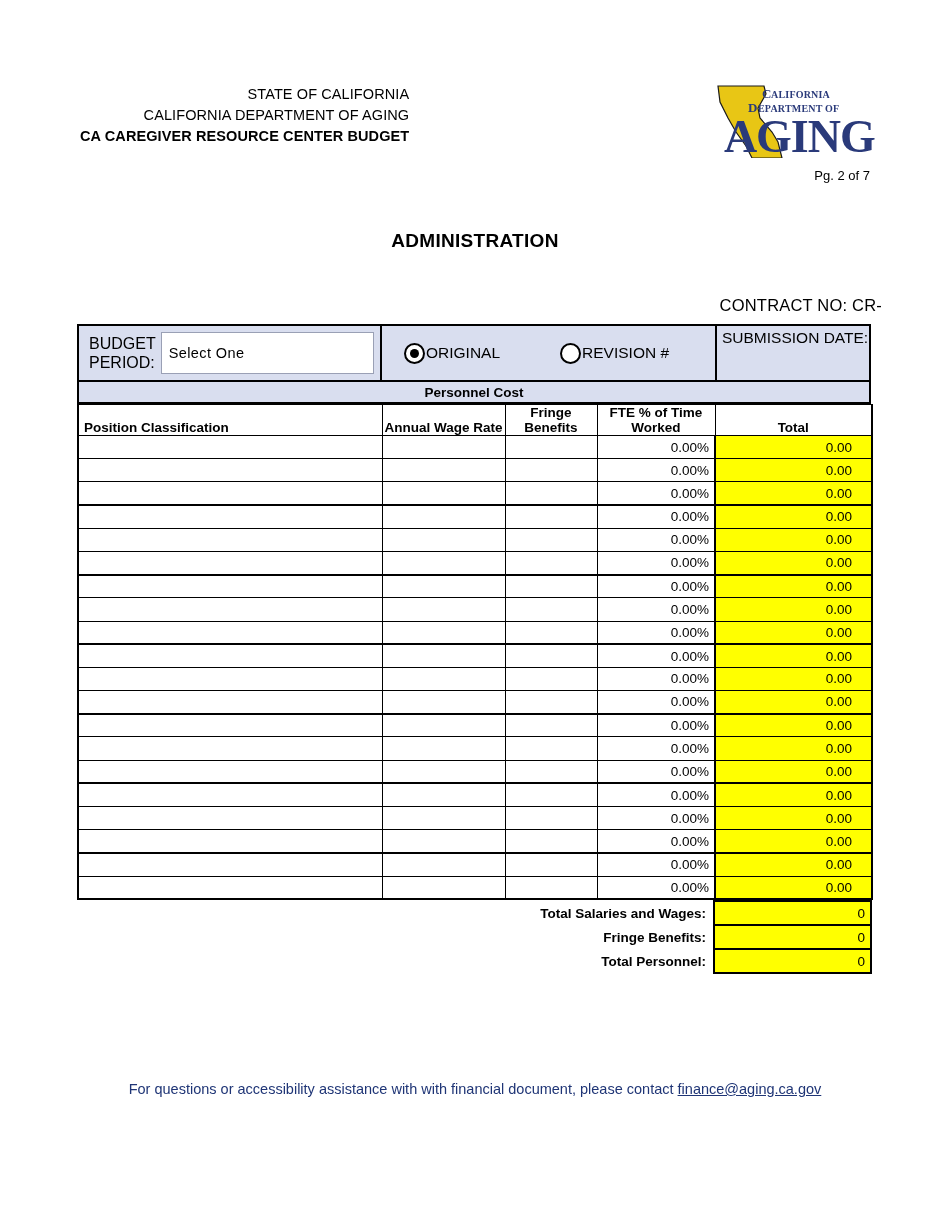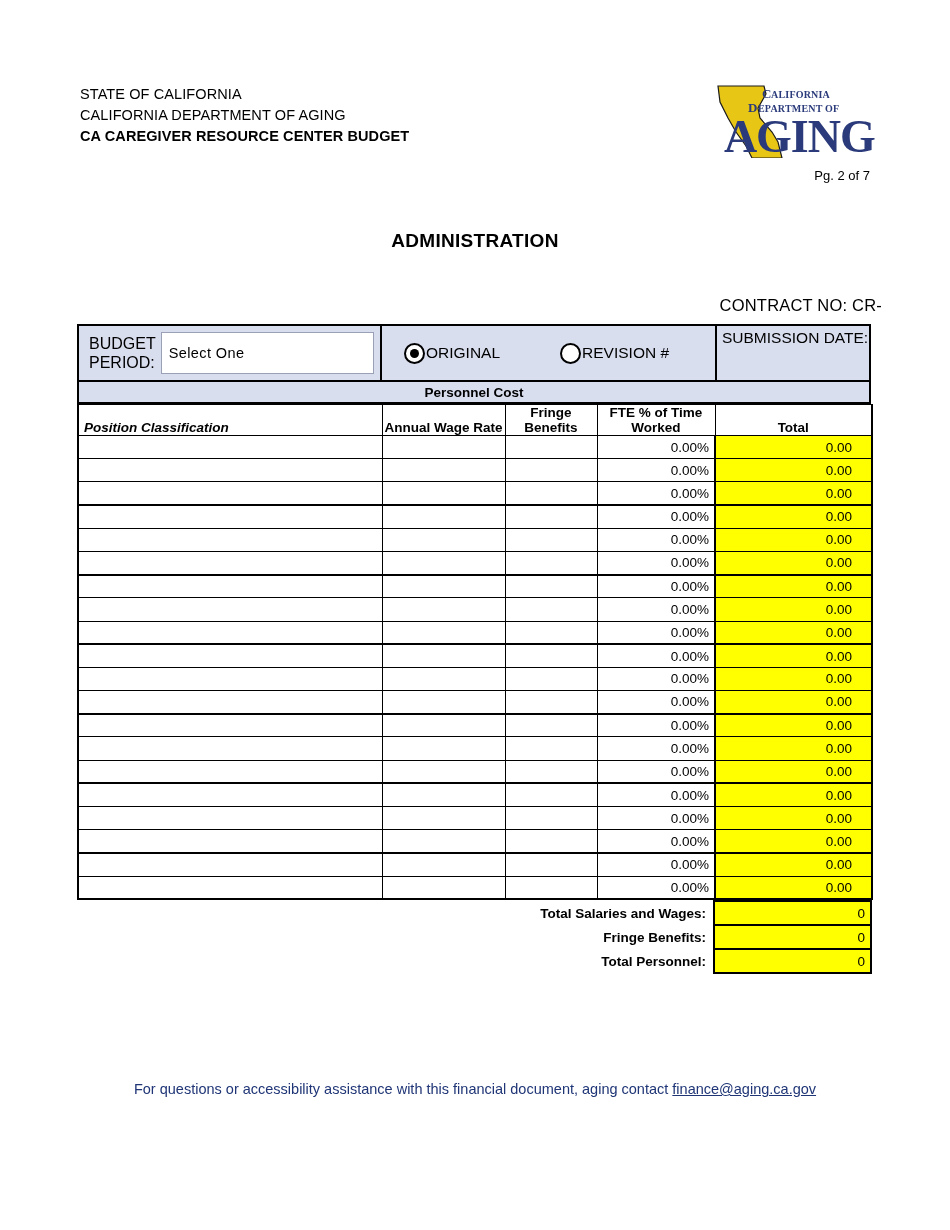--- a/index.html
+++ b/index.html
@@ -18,21 +18,21 @@
   
   .page { position: relative; width: 950px; height: 1230px; }
 
   .header-block {
     position: absolute;
     left: 80px; top: 84px;
     font-size: 14.5px;
     line-height: 21px;
     letter-spacing: 0.1px;
   }
-  .header-block .hl { white-space: nowrap; }
+  .header-block .hl { white-space: nowrap; text-align: right; }
   .header-block .hl.bold { font-weight: bold; }
 
   
   .logo {
     position: absolute;
     left: 706px; top: 80px;
     width: 172px; height: 78px;
   }
   .logo svg { display: block; }
 
@@ -172,21 +172,21 @@
   .c-tot  { width: 157px; }
 
   thead th {
     font-weight: bold;
     height: 46px;
     vertical-align: bottom;
     padding-bottom: 4px;
     border-top: 2px solid #000;
     border-bottom: 2px solid #000;
   }
-  thead th.h-pos { text-align: left; padding-left: 5px; font-style: italic; }
+  thead th.h-pos { text-align: left; padding-left: 5px; }
   thead th.h-ctr { text-align: center; line-height: 15px; }
   thead th.h-lft { border-left: 2px solid #000; }
   thead th.h-rgt { border-right: 2px solid #000; }
 
   tbody td { background: #ffffff; }
   tbody td.left-edge  { border-left: 2px solid #000; }
   tbody td.v-fte {
     text-align: right;
     padding-right: 5px;
     margin-left: 24px;
@@ -472,16 +472,16 @@
           <tr>
             <td class="s-label">Total Personnel:</td>
             <td class="s-val">0</td>
           </tr>
         </tbody>
     </table>
 
   </div>
 
   <div class="footer">
-    <span>For questions or accessibility assistance with this financial document, aging contact </span><a href="#">finance@aging.ca.gov</a>
+    <span>For questions or accessibility assistance with with financial document, please contact </span><a href="#">finance@aging.ca.gov</a>
   </div>
 
 </div>
 
 </body></html>

